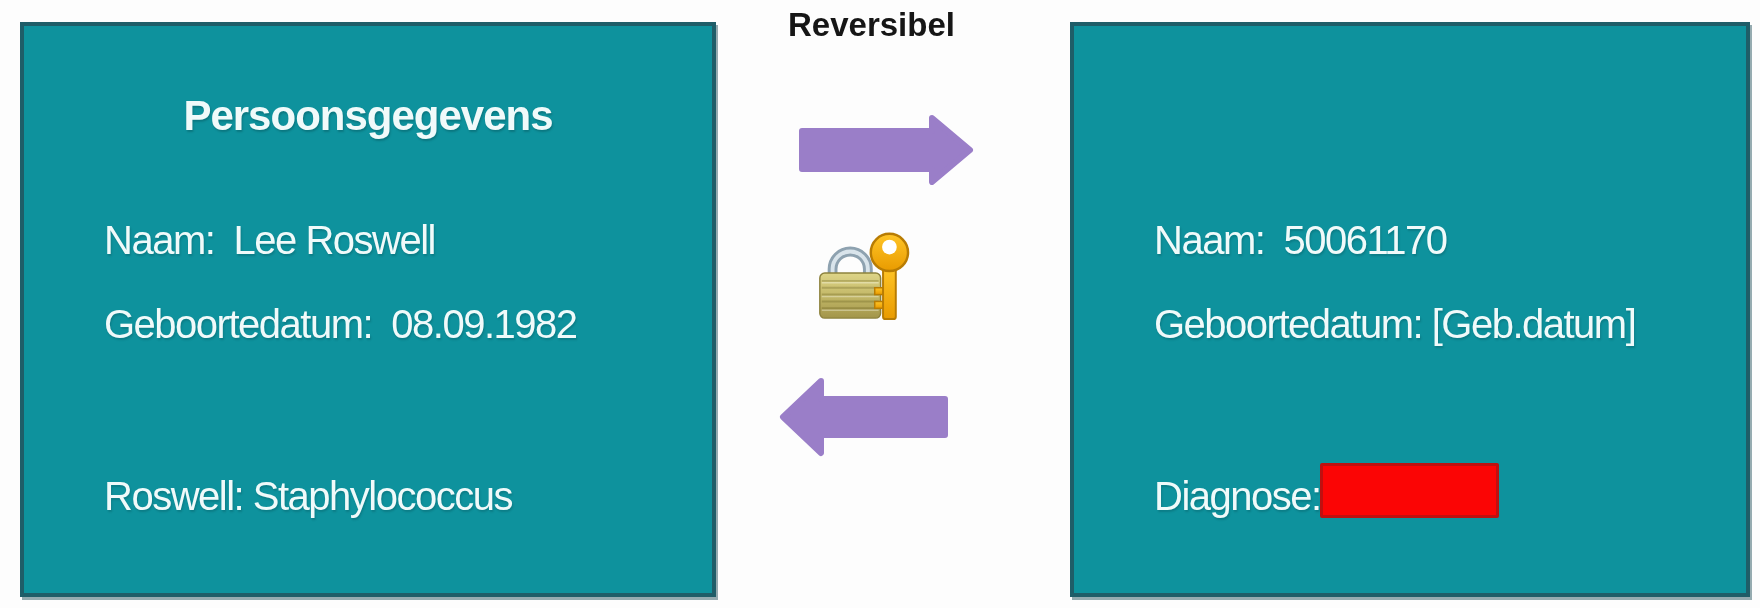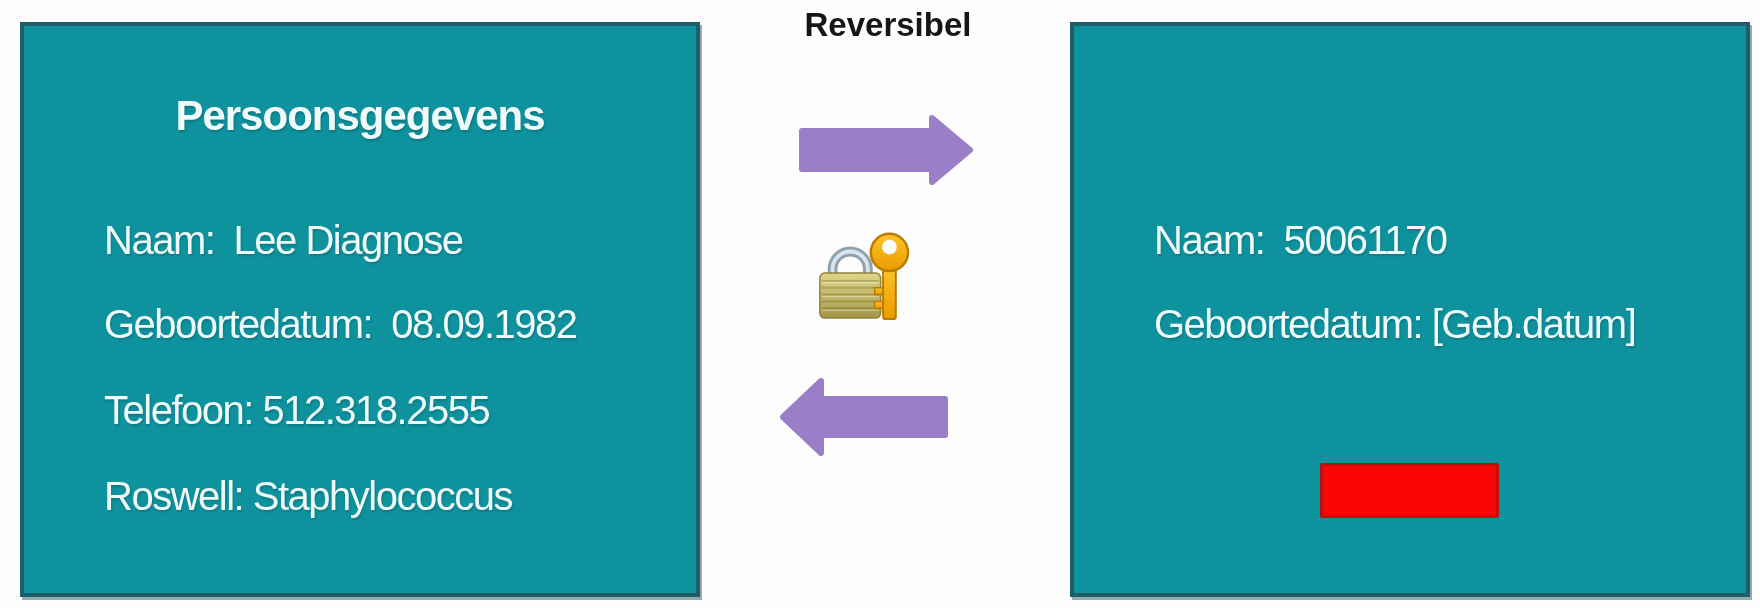--- a/index.html
+++ b/index.html
@@ -12,21 +12,21 @@
   }
   .panel{
     position:absolute;
     top:22px;
     width:672px;height:567px;
     background:#0e929d;
     border:4px solid #1f5d68;
     box-shadow:2px 3px 0 rgba(23,70,82,.45);
     box-sizing:content-box;
   }
-  .panel-left{left:20px;}
+  .panel-left{left:20px;padding-left:16px;}
   .panel-right{left:1070px;}
   .panel-title{
     position:absolute;
     top:66px;left:0;right:0;
     text-align:center;
     color:#f0fafa;
     font-size:42px;
     font-weight:bold;
     letter-spacing:-1px;
     text-shadow:1px 2px 2px rgba(0,40,45,.25);
@@ -50,42 +50,41 @@
     left:1320px;top:463px;
     width:173px;height:49px;
     background:#fb0505;
     border:3px solid #bf1010;
     border-radius:2px;
   }
   .reversible-label{
     position:absolute;
     left:788px;top:6px;
     width:200px;
-    text-align:center;
+    text-align:left;
     color:#161616;
     font-size:33px;
     font-weight:600;
     letter-spacing:0px;
     white-space:pre;
   }
   .arrow-right-wrap{position:absolute;left:798px;top:115px;width:176px;height:70px;}
   .arrow-left-wrap{position:absolute;left:777px;top:376px;width:172px;height:82px;}
   .lock-wrap{position:absolute;left:812px;top:226px;width:98px;height:98px;}
   svg{display:block;}
 </style>
 </head>
 <body>
 
 <div class="canvas">
 
   <div class="panel panel-left">
     <div class="panel-title">Persoonsgegevens</div>
-    <div class="row row-1">Naam:  Lee Diagnose</div>
+    <div class="row row-1">Naam:  Lee Roswell</div>
     <div class="row row-2">Geboortedatum:  08.09.1982</div>
-    <div class="row row-3">Telefoon: 512.318.2555</div>
     <div class="row row-4">Roswell: Staphylococcus</div>
   </div>
 
   <div class="reversible-label">Reversibel</div>
 
   <div class="arrow-right-wrap">
     <svg width="176" height="70" viewBox="0 0 176 70" xmlns="http://www.w3.org/2000/svg">
       <polygon points="4,16 134,16 134,3 172,35 134,67 134,54 4,54" fill="#9a7ec8" stroke="#9a7ec8" stroke-width="6" stroke-linejoin="round"></polygon>
     </svg>
   </div>
@@ -131,17 +130,18 @@
 
   <div class="arrow-left-wrap">
     <svg width="172" height="82" viewBox="0 0 172 82" xmlns="http://www.w3.org/2000/svg">
       <polygon points="168,23 44,23 44,5 6,41 44,77 44,59 168,59" fill="#9a7ec8" stroke="#9a7ec8" stroke-width="6" stroke-linejoin="round"></polygon>
     </svg>
   </div>
 
   <div class="panel panel-right">
     <div class="row row-1">Naam:  50061170</div>
     <div class="row row-2">Geboortedatum: [Geb.datum]</div>
+    <div class="row row-4">Diagnose:</div>
   </div>
 
   <div class="redaction"></div>
 
 </div>
 
 </body></html>

